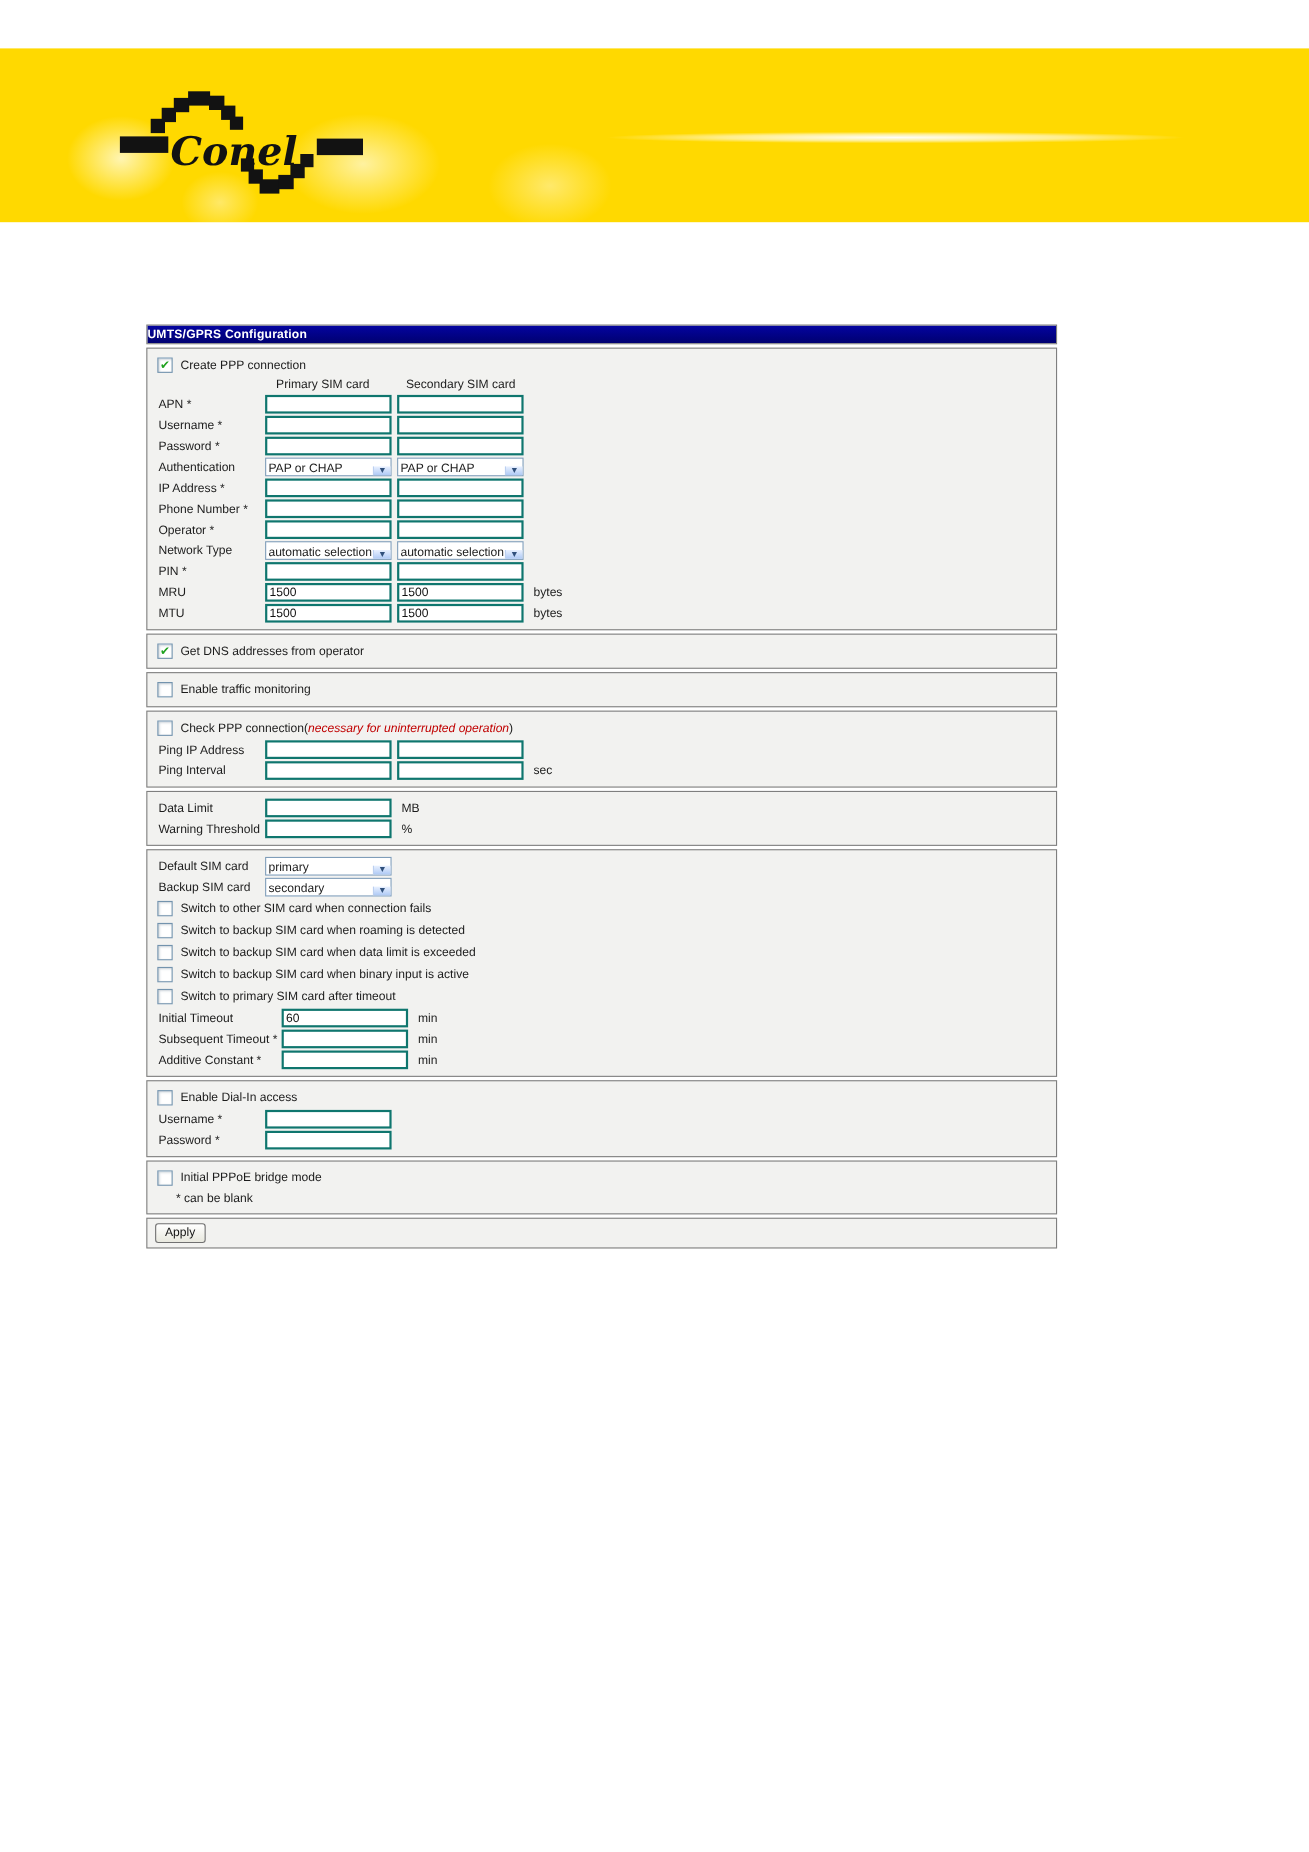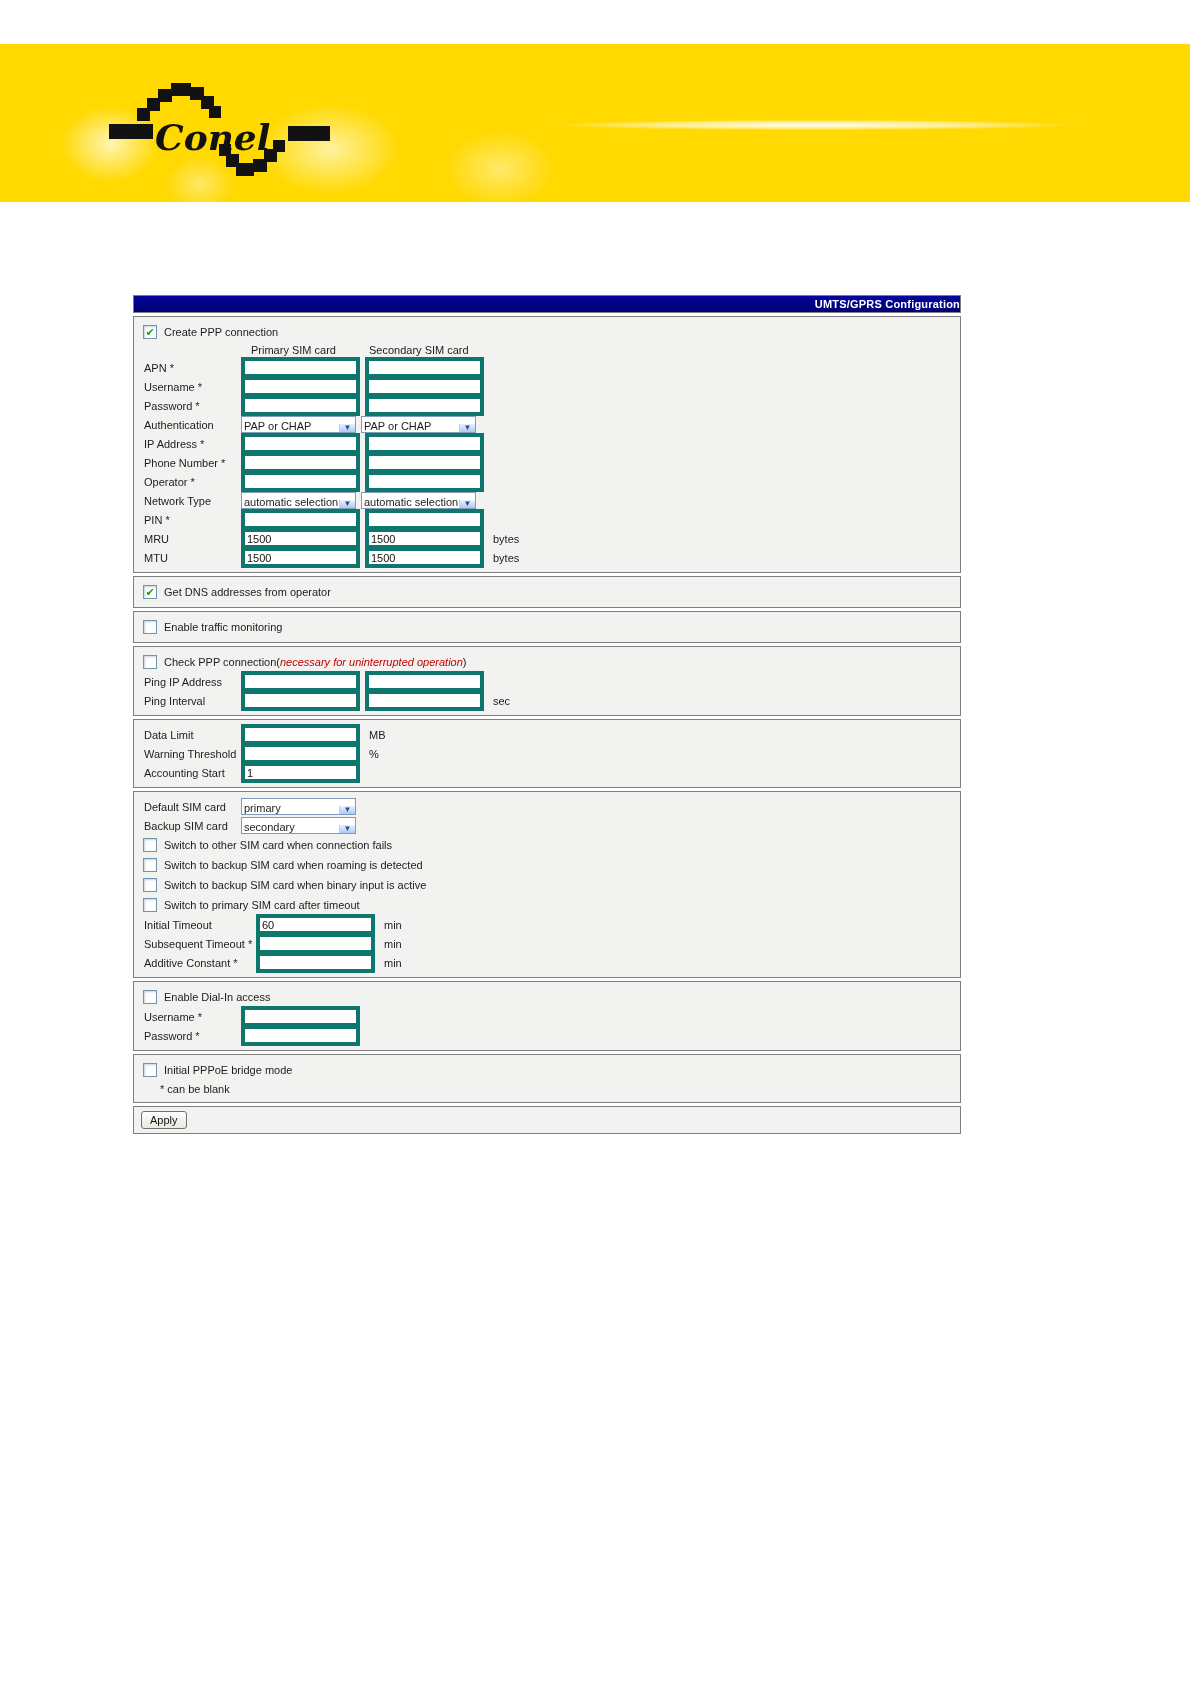--- a/index.html
+++ b/index.html
@@ -22,28 +22,28 @@
   .light-streak{
     position:absolute;left:380px;top:74px;width:700px;height:14px;
     background:radial-gradient(50% 50% at 62% 50%, rgba(255,255,255,.98) 0%, rgba(255,255,255,.55) 45%, rgba(255,255,255,0) 75%);
   }
   .logo{position:absolute;left:95px;top:36px;width:240px;height:105px;}
   
   .panel{position:absolute;left:133px;top:295px;width:828px;}
   .pbox{border:1px solid #7f7f7f;background:#f2f2f0;margin-bottom:3px;}
   .titlebar{
     background:linear-gradient(#0404a0,#000070);color:#ffffff;font-weight:bold;
-    text-align:right;height:16px;line-height:16px;font-size:11px;letter-spacing:.2px;
+    text-align:left;height:16px;line-height:16px;font-size:11px;letter-spacing:.2px;
   }
   .row{display:flex;align-items:center;height:19px;padding-left:10px;}
   .lbl{width:97px;flex:none;color:#1c1c1c;}
   .lblw{width:112px;flex:none;color:#1c1c1c;}
   input.inp{
     width:107px;height:13px;flex:none;margin-right:5px;
-    border:4px solid #0f766e;background:#fff;font:11px "Liberation Sans",sans-serif;
+    border:2px solid #0f766e;background:#fff;font:11px "Liberation Sans",sans-serif;
     padding:0 2px;color:#111;
   }
   .xpsel{
     width:113px;height:15px;flex:none;margin-right:5px;border:1px solid #7F9DB9;
     background:#fff;display:flex;align-items:flex-end;cursor:default;
   }
   .xpsel .txt{flex:1;padding:1px 2px 0 2px;white-space:nowrap;overflow:hidden;}
   .xpsel .arrow{
     width:15px;flex:none;display:flex;align-items:center;justify-content:center;
     background:linear-gradient(#e9f1ff,#aec9f5);border-left:1px solid #bcd0f0;
@@ -226,24 +226,20 @@
     <div class="row">
       <span class="lbl">Data Limit</span>
       <input class="inp" style="">
       <span class="unit">MB</span>
     </div>
     <div class="row">
       <span class="lbl">Warning Threshold</span>
       <input class="inp" style="">
       <span class="unit">%</span>
     </div>
-    <div class="row">
-      <span class="lbl">Accounting Start</span>
-      <input class="inp" value="1" style="">
-    </div>
   </div>
 
   <div class="pbox pt5 pb5">
     <div class="row">
       <span class="lbl">Default SIM card</span>
       <span class="xpsel">
         <span class="txt">primary</span>
         <span class="arrow">▼</span>
       </span>
     </div>
@@ -254,20 +250,24 @@
         <span class="arrow">▼</span>
       </span>
     </div>
     <div class="cbrow">
       <span class="cb"></span>
       <span>Switch to other SIM card when connection fails</span>
     </div>
     <div class="cbrow">
       <span class="cb"></span>
       <span>Switch to backup SIM card when roaming is detected</span>
+    </div>
+    <div class="cbrow">
+      <span class="cb"></span>
+      <span>Switch to backup SIM card when data limit is exceeded</span>
     </div>
     <div class="cbrow">
       <span class="cb"></span>
       <span>Switch to backup SIM card when binary input is active</span>
     </div>
     <div class="cbrow">
       <span class="cb"></span>
       <span>Switch to primary SIM card after timeout</span>
     </div>
     <div class="row">

